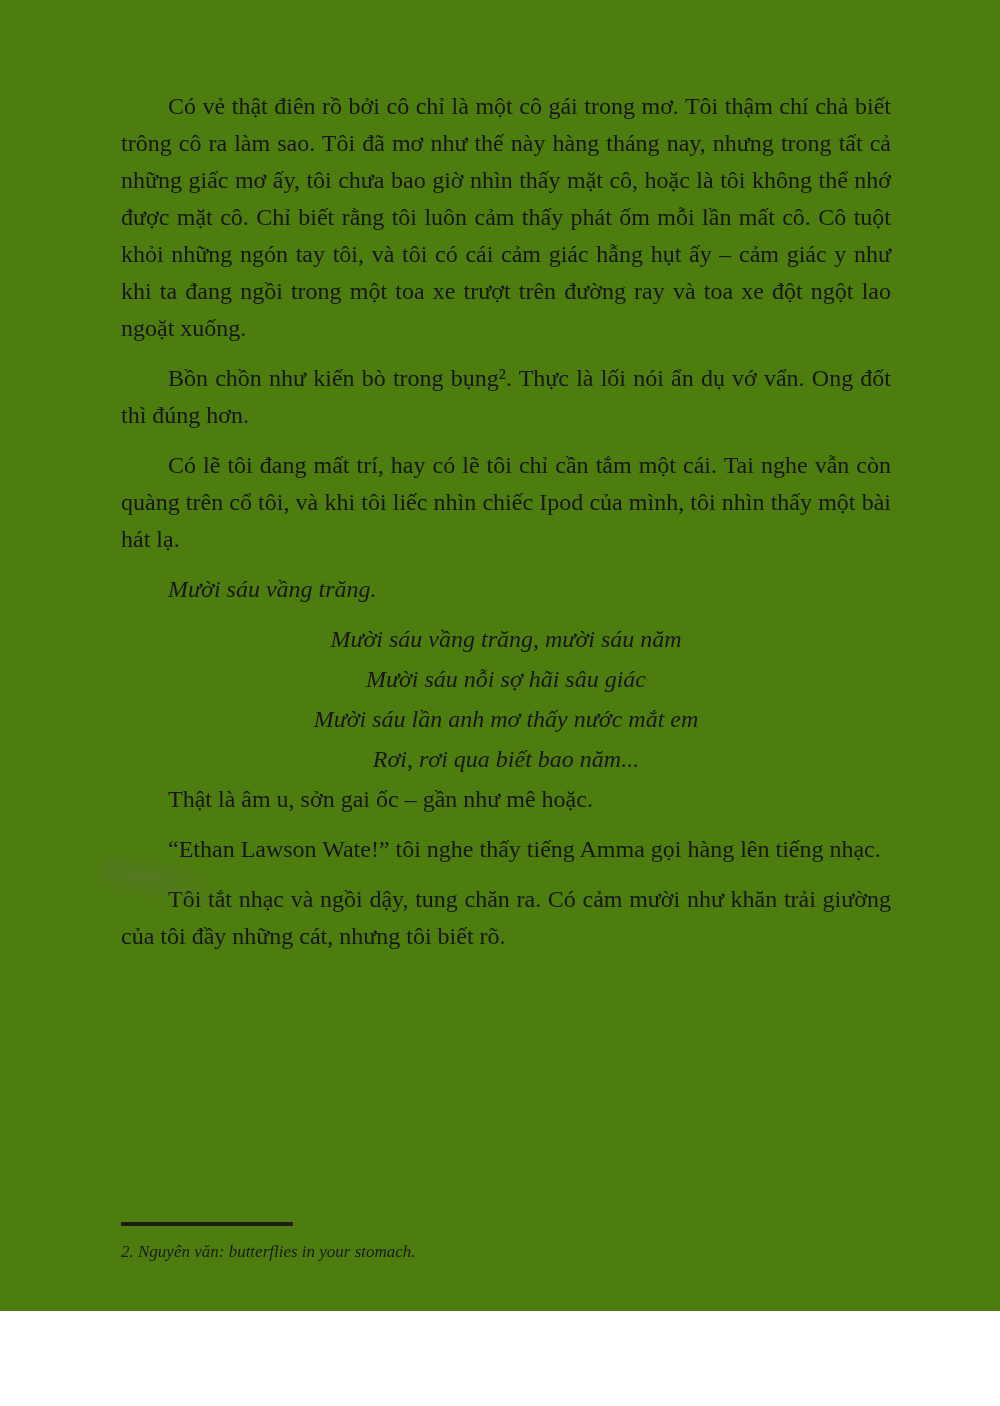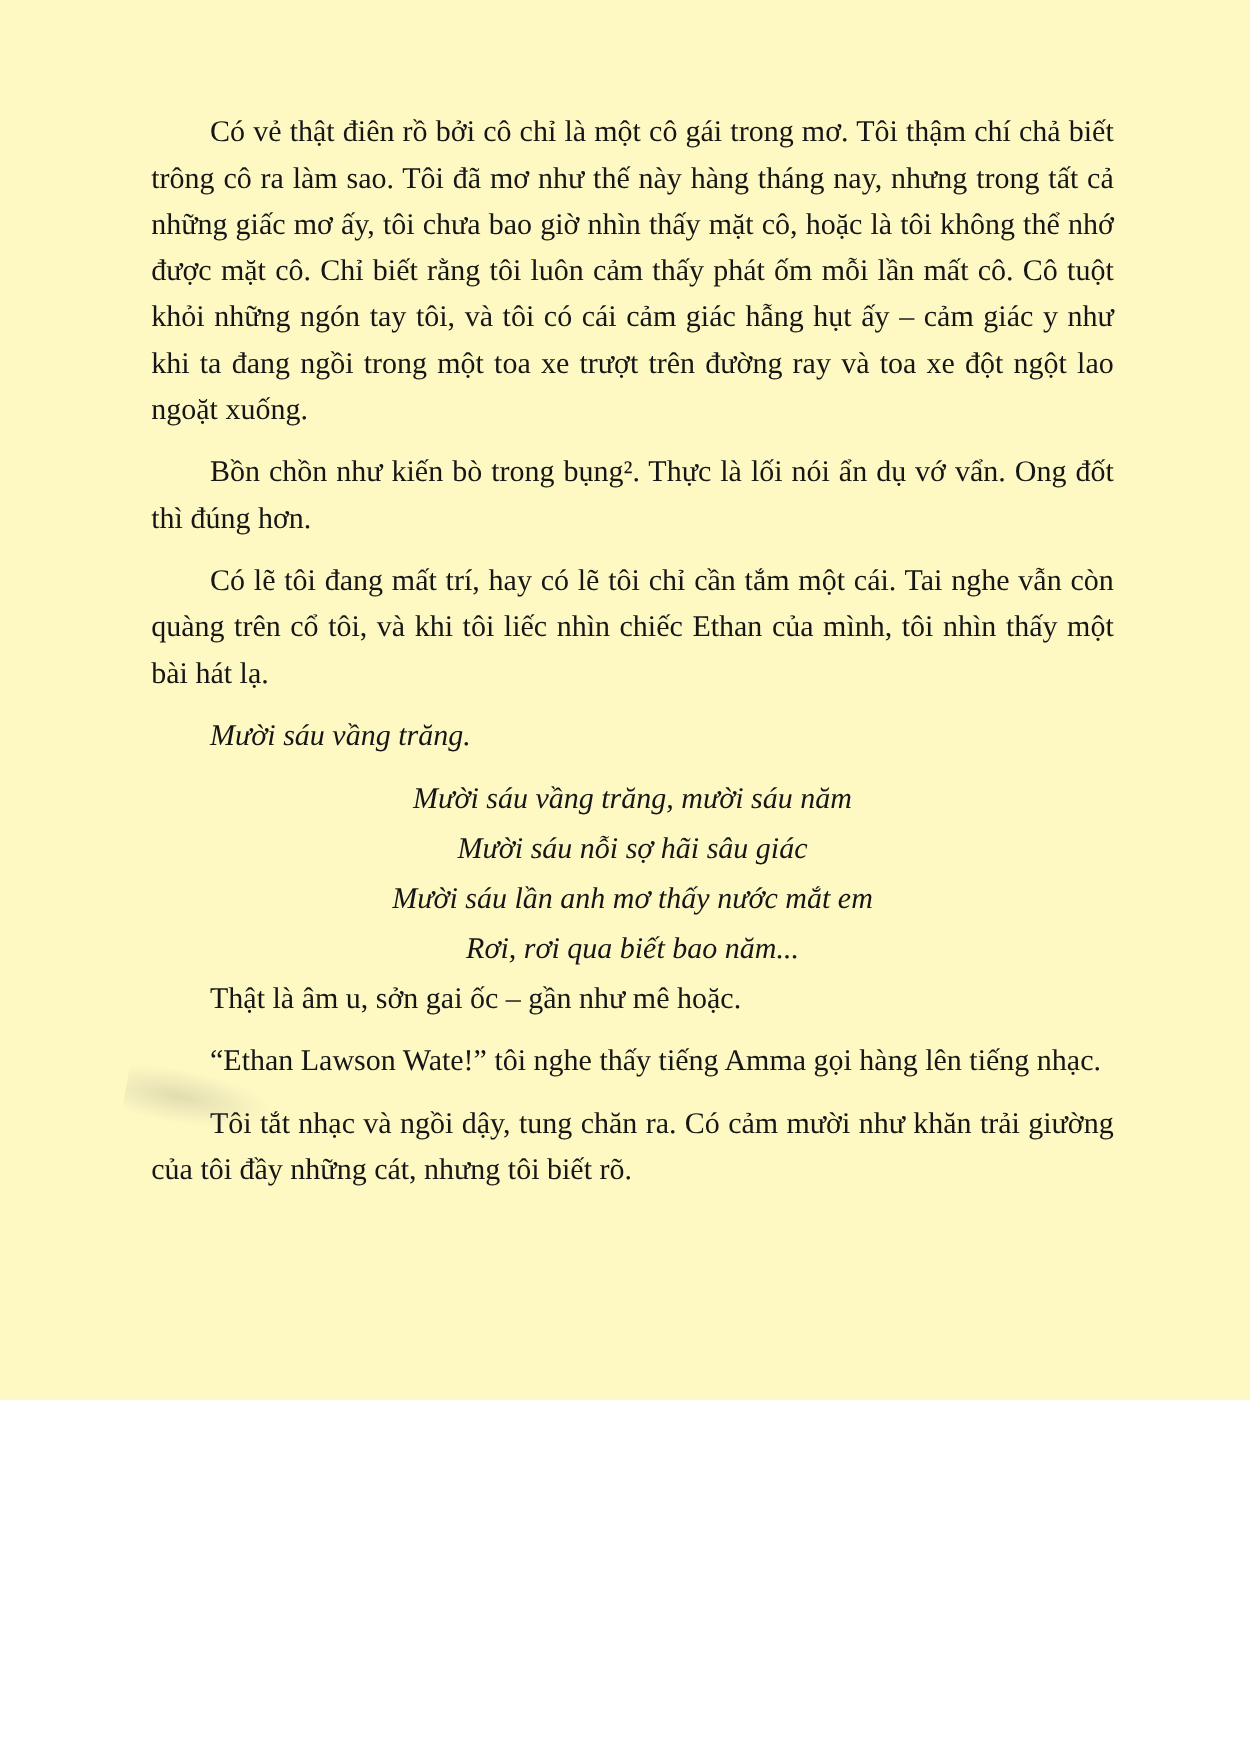--- a/index.html
+++ b/index.html
@@ -6,22 +6,22 @@
     margin: 0;
     padding: 0;
   }
   body {
     font-family: "Liberation Serif", "DejaVu Serif", serif;
     background: #ffffff;
   }
   .page {
     position: relative;
     width: 1000px;
-    height: 1120px;
-    background: #fef9c3;
+    height: 1311px;
+    background: #4d7c0f;
     overflow: hidden;
     color: #161616;
     text-decoration: underline;
   }
   .text-block {
     position: absolute;
     left: 121px;
     top: 88px;
     width: 770px;
     font-size: 24px;
@@ -89,21 +89,21 @@
 <body>
 
 <div class="page">
 
   <div class="text-block">
 
     <p class="para">Có vẻ thật điên rồ bởi cô chỉ là một cô gái trong mơ. Tôi thậm chí chả biết trông cô ra làm sao. Tôi đã mơ như thế này hàng tháng nay, nhưng trong tất cả những giấc mơ ấy, tôi chưa bao giờ nhìn thấy mặt cô, hoặc là tôi không thể nhớ được mặt cô. Chỉ biết rằng tôi luôn cảm thấy phát ốm mỗi lần mất cô. Cô tuột khỏi những ngón tay tôi, và tôi có cái cảm giác hẫng hụt ấy – cảm giác y như khi ta đang ngồi trong một toa xe trượt trên đường ray và toa xe đột ngột lao ngoặt xuống.</p>
 
     <p class="para">Bồn chồn như kiến bò trong bụng². Thực là lối nói ẩn dụ vớ vẩn. Ong đốt thì đúng hơn.</p>
 
-    <p class="para">Có lẽ tôi đang mất trí, hay có lẽ tôi chỉ cần tắm một cái. Tai nghe vẫn còn quàng trên cổ tôi, và khi tôi liếc nhìn chiếc Ethan của mình, tôi nhìn thấy một bài hát lạ.</p>
+    <p class="para">Có lẽ tôi đang mất trí, hay có lẽ tôi chỉ cần tắm một cái. Tai nghe vẫn còn quàng trên cổ tôi, và khi tôi liếc nhìn chiếc Ipod của mình, tôi nhìn thấy một bài hát lạ.</p>
 
     <p class="para italic">Mười sáu vầng trăng.</p>
 
 
     <div class="verse">
       <div class="verse-line">Mười sáu vầng trăng, mười sáu năm</div>
       <div class="verse-line">Mười sáu nỗi sợ hãi sâu giác</div>
       <div class="verse-line">Mười sáu lần anh mơ thấy nước mắt em</div>
       <div class="verse-line">Rơi, rơi qua biết bao năm...</div>
     </div>

